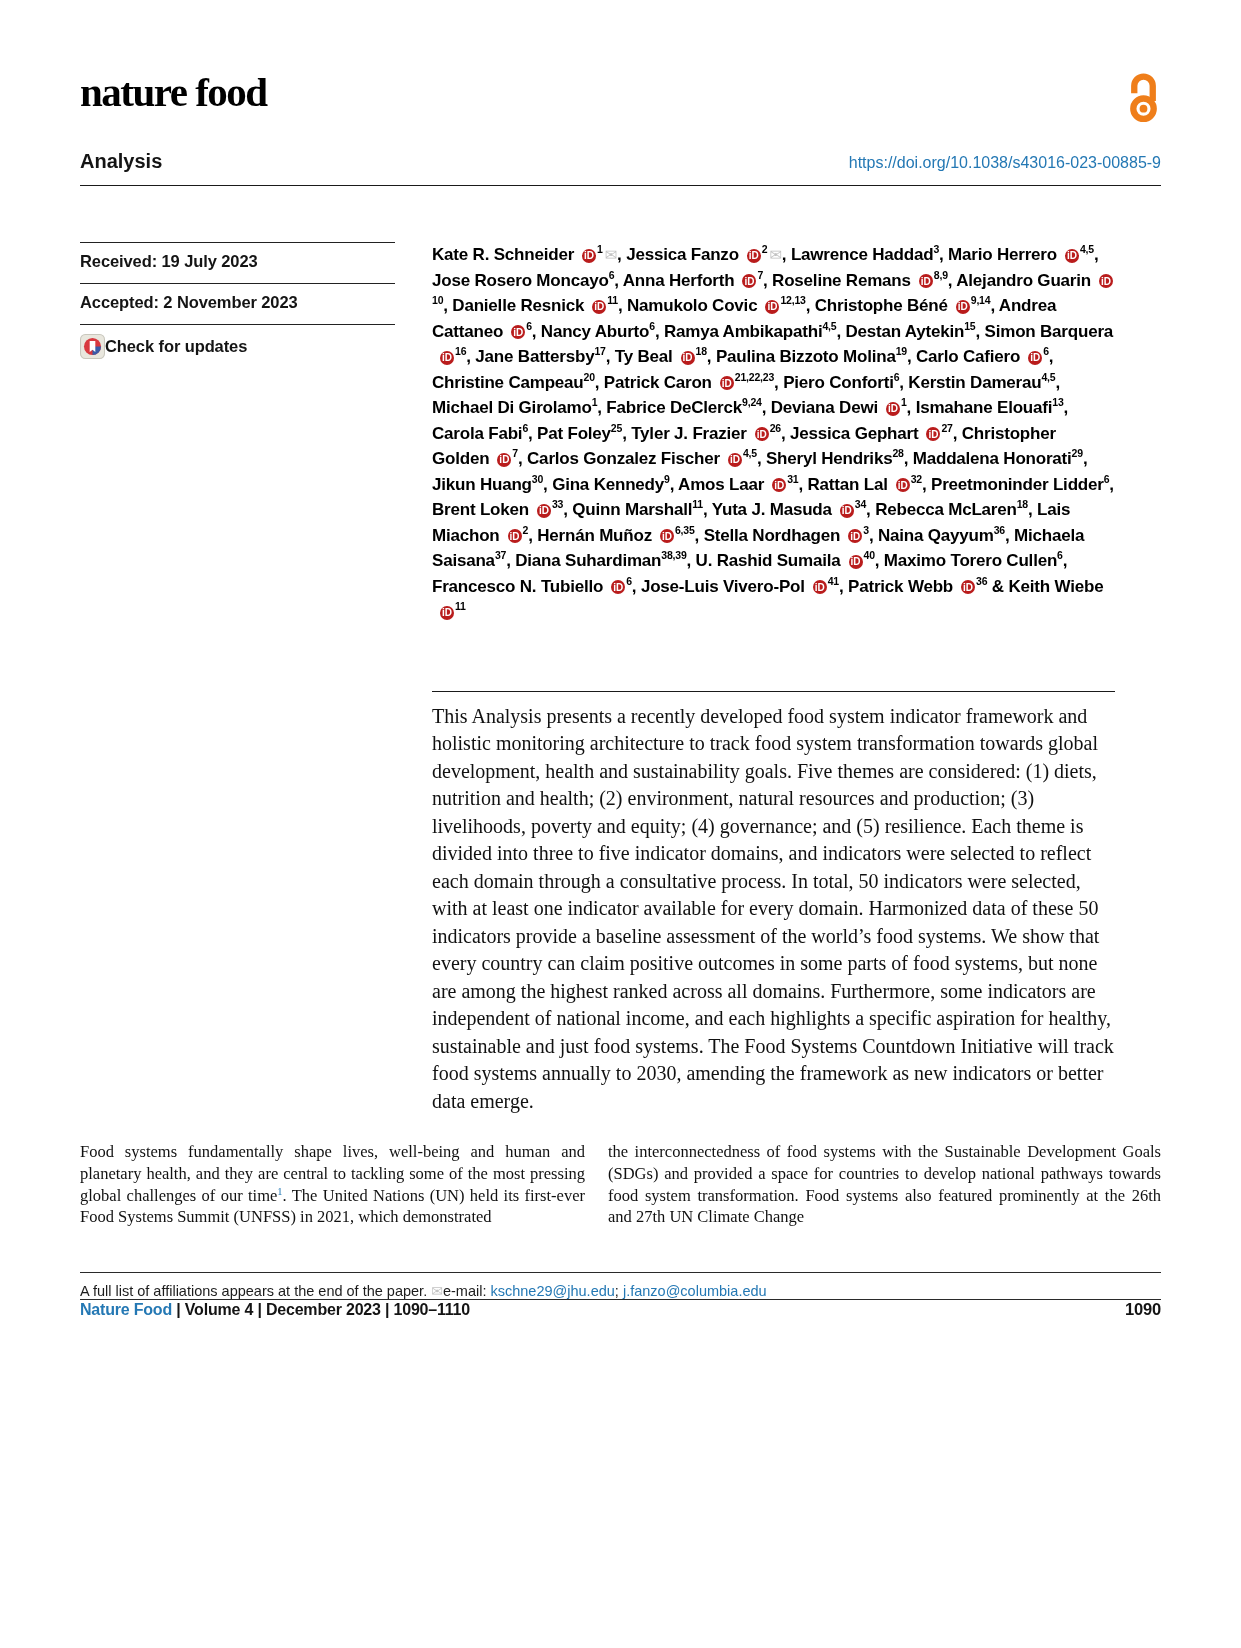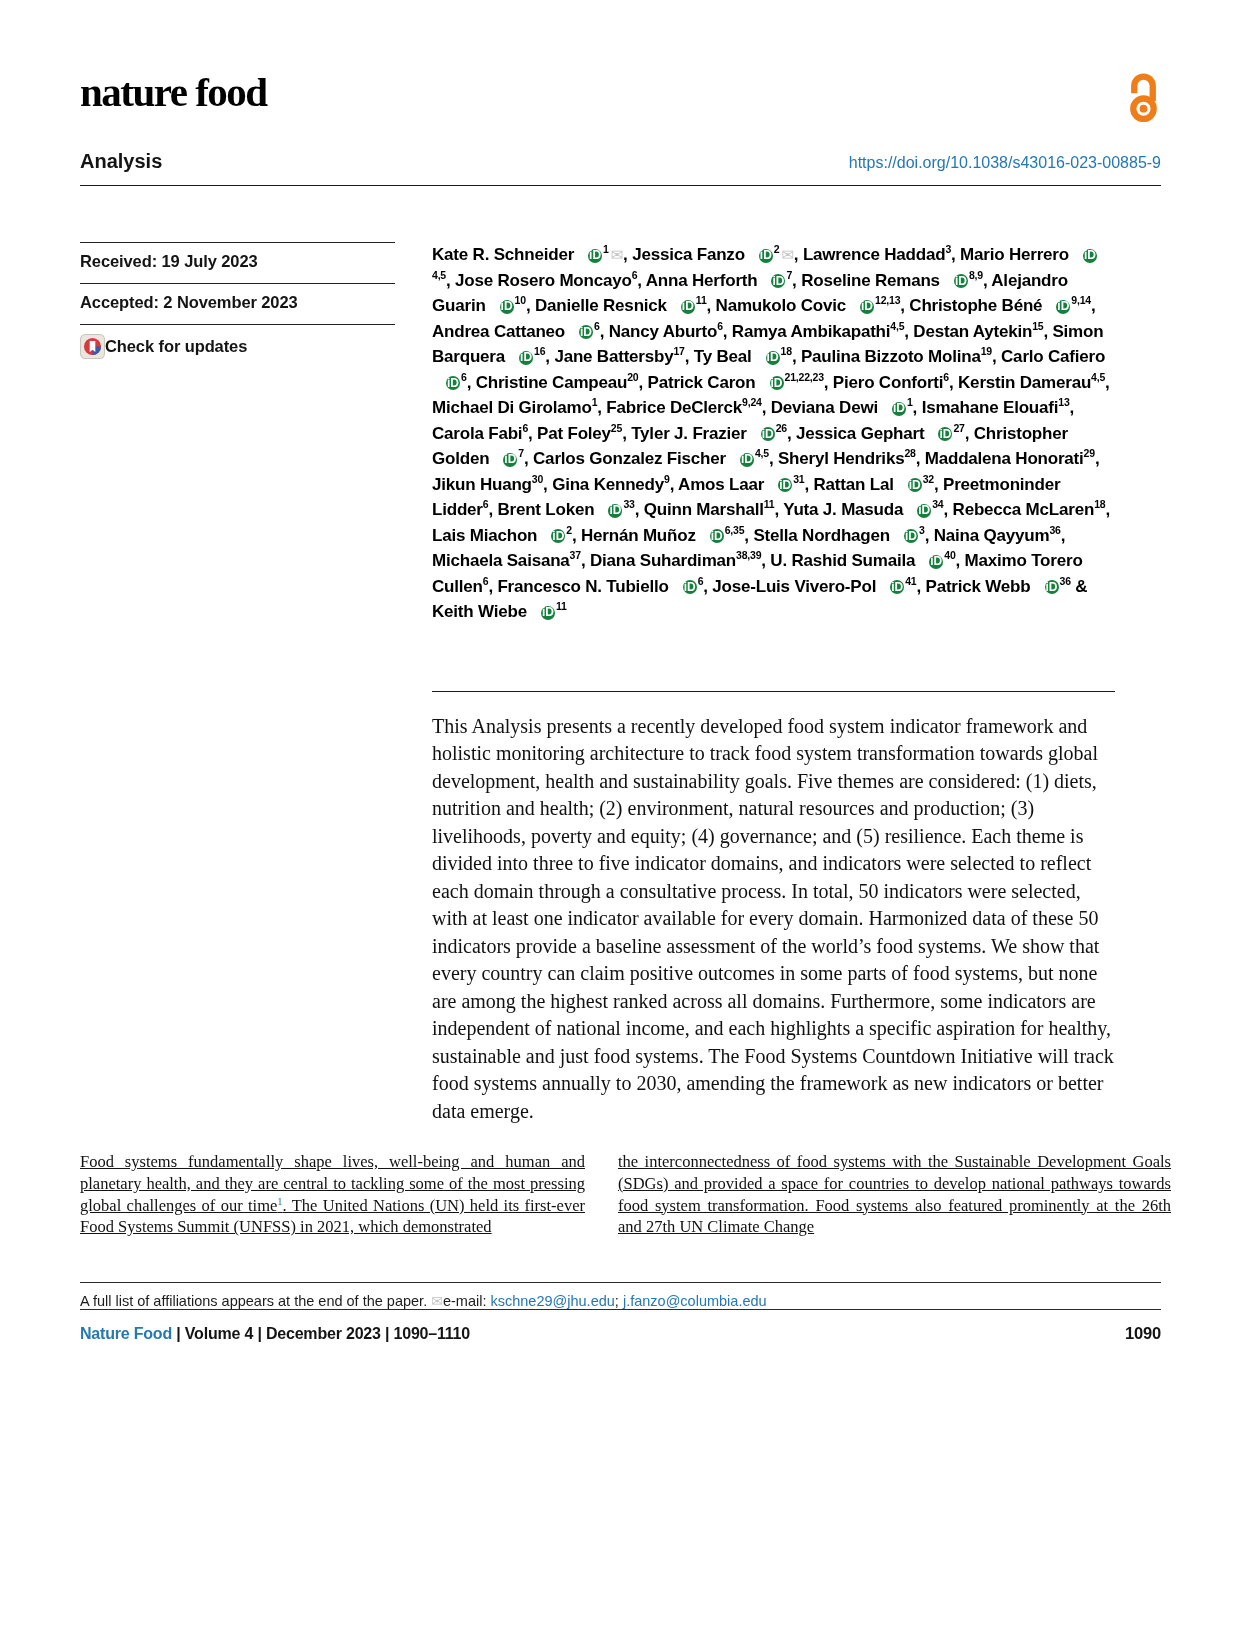--- a/index.html
+++ b/index.html
@@ -37,43 +37,43 @@
   }
   .meta-col .date-row.serif{font-family:"Liberation Serif",serif;font-weight:400;font-size:17px;}
   .check-row{display:flex;align-items:center;gap:0;cursor:pointer;}
   .check-row .cm-icon{flex:0 0 auto;}
   .authors{
     font-weight:700;font-size:17px;line-height:25.5px;letter-spacing:-0.2px;color:#000;
   }
   .authors sup{font-size:10.5px;font-weight:700;vertical-align:super;line-height:0;}
   .orcid-icon{
     display:inline-flex;align-items:center;justify-content:center;
-    width:14px;height:14px;border-radius:50%;background:#15803d;color:#fff;
-    font-size:12px;font-weight:700;vertical-align:1px;margin:0 1px 0 14px;
+    width:14px;height:14px;border-radius:50%;background:#b91c1c;color:#fff;
+    font-size:10px;font-weight:700;vertical-align:1px;margin:0 1px 0 8px;
     font-family:"Liberation Sans",sans-serif;letter-spacing:0;
   }
   .envelope-icon{color:#c3c3c3;font-size:15px;font-weight:400;margin-left:2px;vertical-align:0;}
   .abstract-rule{border-top:1px solid #1a1a1a;margin-top:66px;width:683px;}
   .abstract{
-    margin-top:21px;font-family:"Liberation Serif",serif;
+    margin-top:11px;font-family:"Liberation Serif",serif;
     font-size:20px;line-height:27.5px;color:#111;
   }
-  .body-grid{margin-top:26px;display:grid;grid-template-columns:505px 553px;column-gap:33px;text-decoration:underline;}
+  .body-grid{margin-top:26px;display:grid;grid-template-columns:505px 553px;column-gap:23px;}
   .body-col{
     font-family:"Liberation Serif",serif;font-size:16.5px;line-height:21.8px;
     text-align:justify;color:#111;
   }
   .body-col .ref{color:var(--link-blue);font-size:10.5px;vertical-align:super;line-height:0;cursor:pointer;}
   .footnote-rule{border-top:1px solid #2a2a2a;margin-top:44px;}
   .footnote{margin-top:10px;font-size:14.5px;color:#1c1c1c;white-space:pre-wrap;}
   .footnote .envelope-icon{font-size:14px;margin:0;}
   .footnote a{color:var(--link-blue);text-decoration:none;}
   .footer-row{
     margin-top:auto;display:flex;justify-content:space-between;align-items:baseline;
-    border-top:1px solid #2a2a2a;padding-top:14px;
+    border-top:1px solid #2a2a2a;
     font-weight:700;font-size:16px;letter-spacing:-0.2px;
   }
   .journal-name{color:var(--link-blue);}
   .page-num{font-weight:700;font-size:16.5px;}
 </style>
 </head>
 <body>
 
 <div class="page">
 

